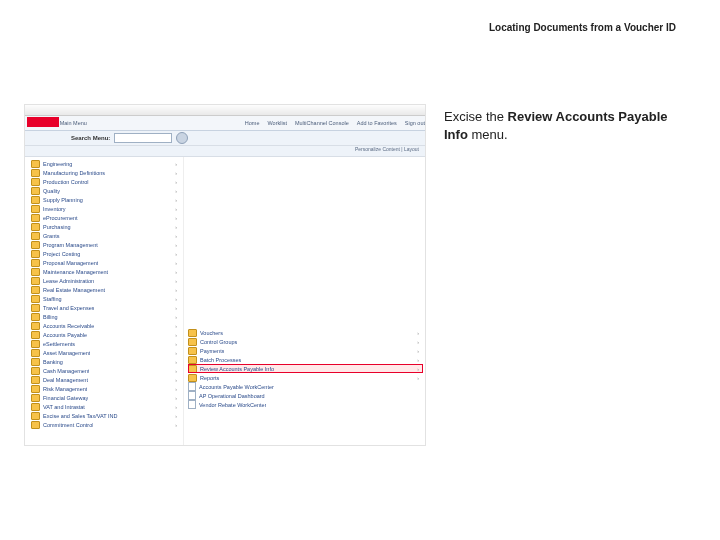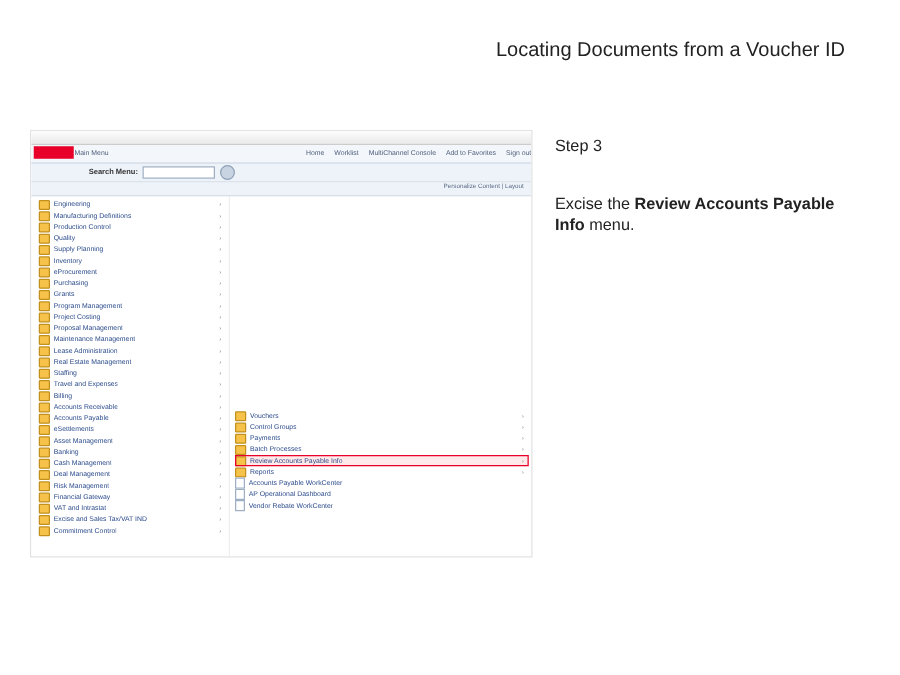--- a/index.html
+++ b/index.html
@@ -50,23 +50,24 @@
   }
   .brand-sub {
     font-size: 7px;
     letter-spacing: 0.5px;
     color: #333;
     margin-top: 2px;
   }
   .title {
     position: absolute;
     right: 20px;
-    top: 16px;
-    font-size: 16px;
+    top: 6px;
+    font-size: 10px;
     color: #222;
+    font-weight: bold;
   }
   
   .content {
     position: absolute;
     top: 104px;
     left: 24px;
     width: 672px;
     height: 360px;
   }
   .screenshot-col {
@@ -450,20 +451,19 @@
                 <span class="ps-doc"></span>
                 <span class="ps-text">Vendor Rebate WorkCenter</span>
                 <span class="ps-caret"></span>
               </div>
             </div>
         </div>
       </div>
     </div>
 
     <div class="instruction-col">
-      <div class="step-label">Step 3</div>
       <div class="instruction-text">
         <span>Excise the </span><b>Review Accounts Payable Info</b><span> menu.</span>
       </div>
     </div>
 
   </div>
 </div>
 
 </body></html>

